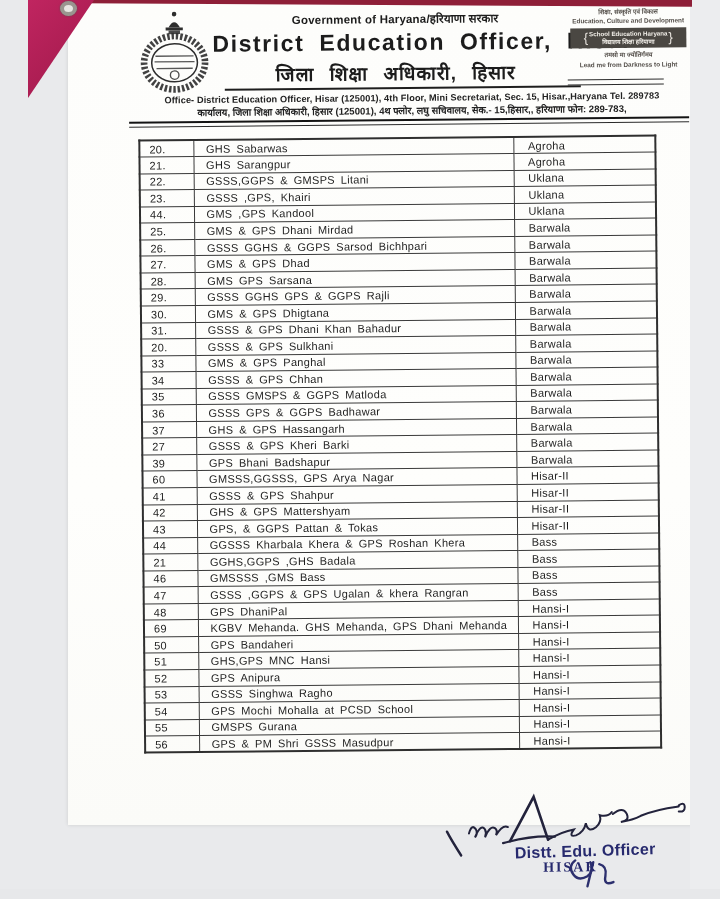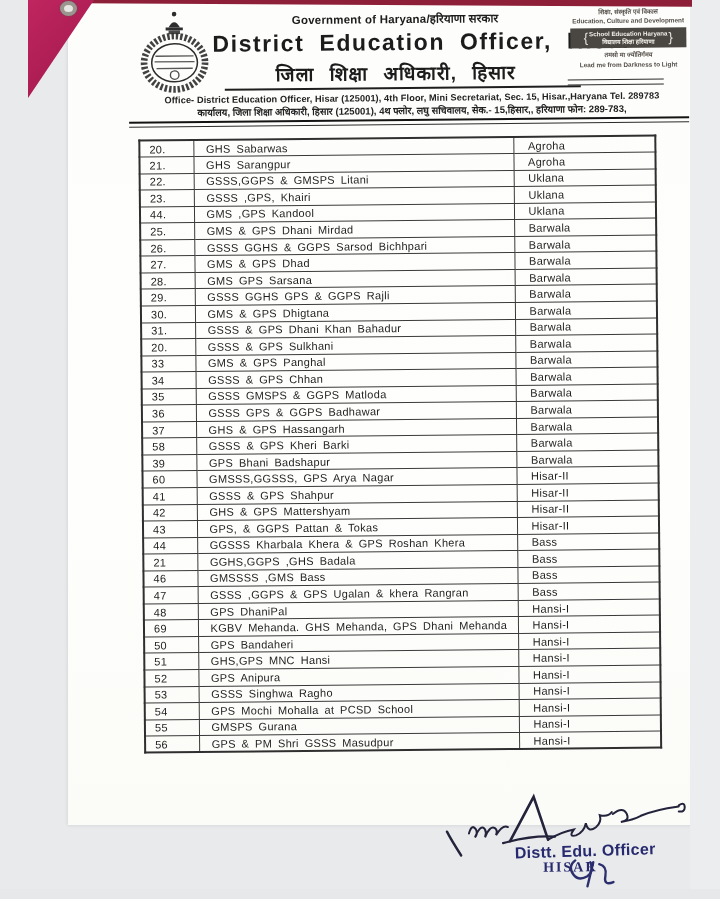--- a/index.html
+++ b/index.html
@@ -229,21 +229,21 @@
     <td class="c-block">Barwala</td>
   </tr>
 
   <tr>
     <td class="c-sr">37</td>
     <td class="c-school">GHS &amp; GPS Hassangarh</td>
     <td class="c-block">Barwala</td>
   </tr>
 
   <tr>
-    <td class="c-sr">58</td>
+    <td class="c-sr">27</td>
     <td class="c-school">GSSS &amp; GPS Kheri Barki</td>
     <td class="c-block">Barwala</td>
   </tr>
 
   <tr>
     <td class="c-sr">39</td>
     <td class="c-school">GPS Bhani Badshapur</td>
     <td class="c-block">Barwala</td>
   </tr>
 

